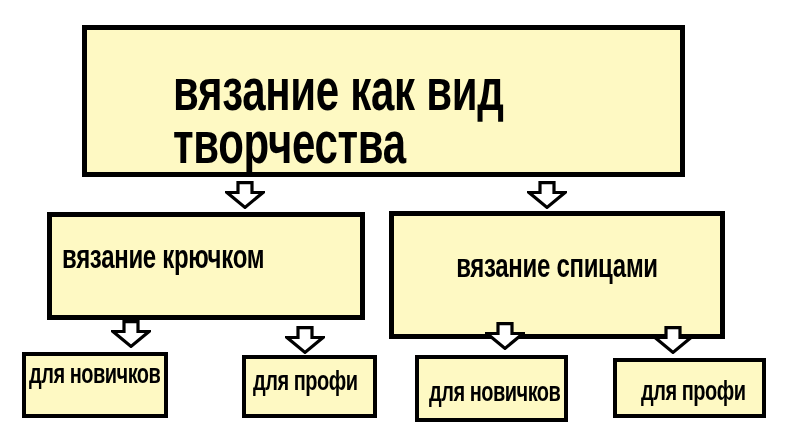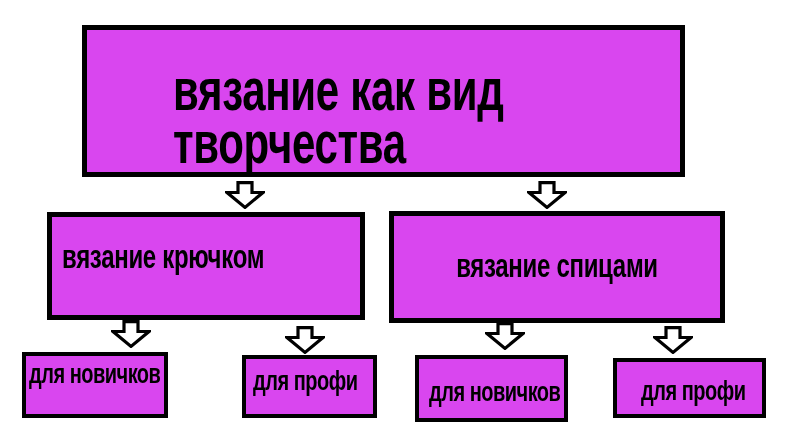--- a/index.html
+++ b/index.html
@@ -11,21 +11,21 @@
     position: relative;
     width: 790px;
     height: 438px;
     background: #ffffff;
     overflow: hidden;
     font-family: "Liberation Sans", "DejaVu Sans", sans-serif;
   }
   .node {
     position: absolute;
     box-sizing: border-box;
-    background: #d946ef;
+    background: #fef9c3;
     border: 5px solid #000000;
   }
   .node.thin { border-width: 4px; }
   .label {
     position: absolute;
     font-weight: bold;
     color: #000000;
     white-space: nowrap;
     transform: scaleY(1.4);
     transform-origin: top left;
@@ -57,21 +57,21 @@
     <polygon points="13,1.6 27,1.6 27,11.5 38,11.5 20,26.4 2,11.5 13,11.5" fill="#ffffff" stroke="#000000" stroke-width="3.2"></polygon>
   </svg>
   <svg class="arrow" style="left:527px; top:181px;" viewBox="0 0 40 28">
     <polygon points="13,1.6 27,1.6 27,11.5 38,11.5 20,26.4 2,11.5 13,11.5" fill="#ffffff" stroke="#000000" stroke-width="3.2"></polygon>
   </svg>
 
   <div class="node" style="left:47px; top:212px; width:318px; height:108px;">
     <span class="label" style="left:10px; top:20px; font-size:24px;">вязание крючком</span>
   </div>
 
-  <div class="node" style="left:389px; top:211px; width:336px; height:112px;">
+  <div class="node" style="left:389px; top:211px; width:336px; height:128px;">
     <span class="label centered" style="top:30px; font-size:24px;">вязание спицами</span>
   </div>
 
   <svg class="arrow" style="left:111px; top:320px;" viewBox="0 0 40 28">
     <polygon points="13,1.6 27,1.6 27,11.5 38,11.5 20,26.4 2,11.5 13,11.5" fill="#ffffff" stroke="#000000" stroke-width="3.2"></polygon>
   </svg>
   <svg class="arrow" style="left:285px; top:326px;" viewBox="0 0 40 28">
     <polygon points="13,1.6 27,1.6 27,11.5 38,11.5 20,26.4 2,11.5 13,11.5" fill="#ffffff" stroke="#000000" stroke-width="3.2"></polygon>
   </svg>
 

